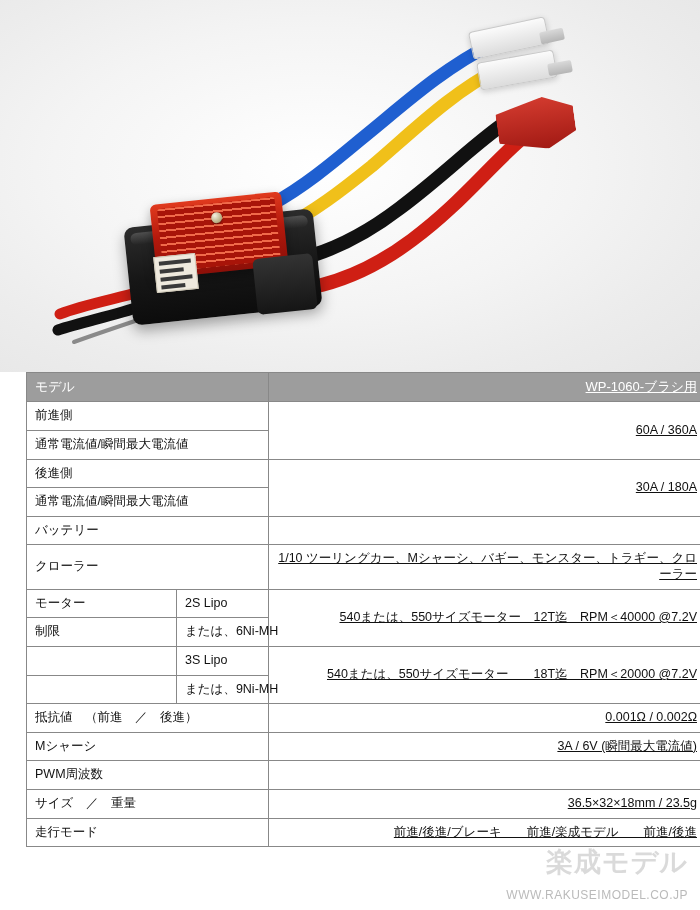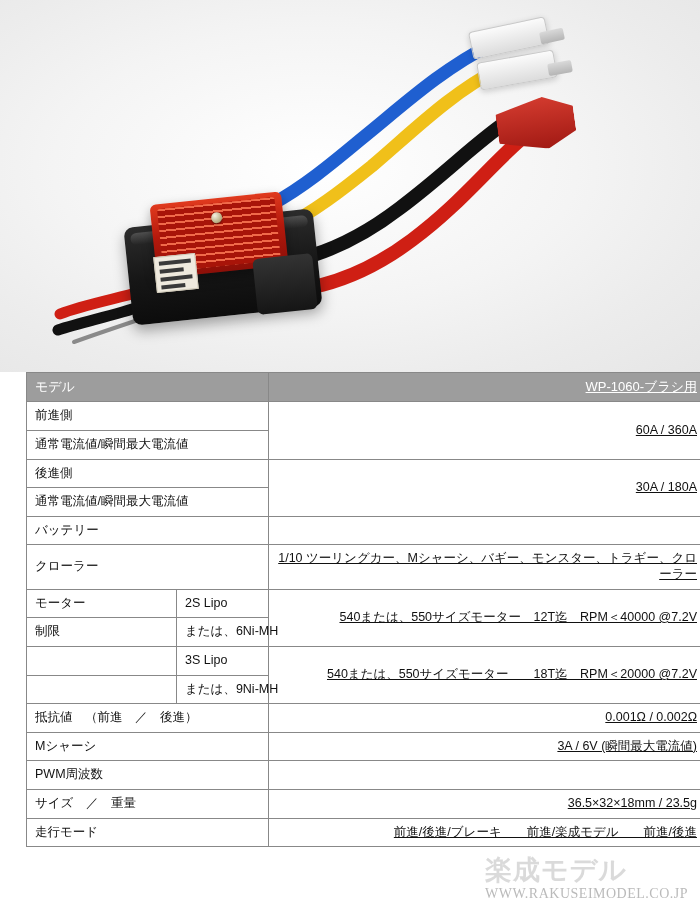--- a/index.html
+++ b/index.html
@@ -183,37 +183,36 @@
     text-decoration: underline;
   }
   .c-model { width: 150px; }
   .c-sub   { width: 92px; }
 
   
   .watermark {
     position: absolute;
     right: 12px;
     bottom: 8px;
-    text-align: left;
+    text-align: right;
     pointer-events: none;
     user-select: none;
   }
   .watermark .wm-main {
     font-size: 27px;
     font-weight: bold;
     color: rgba(150,150,150,0.35);
     letter-spacing: 1px;
     line-height: 1;
   }
   .watermark .wm-sub {
-    font-size: 14px;
+    font-size: 12px;
     color: rgba(130,130,130,0.55);
     letter-spacing: 0.5px;
-    margin-top: 2px;
-    font-family: Liberation Serif, serif;
+    margin-top: 12px;
   }
 </style>
 </head>
 <body>
 
 <div class="photo">
   <div class="photo-bg"></div>
 
   <svg class="wires" viewBox="0 0 700 372" xmlns="http://www.w3.org/2000/svg">
 

